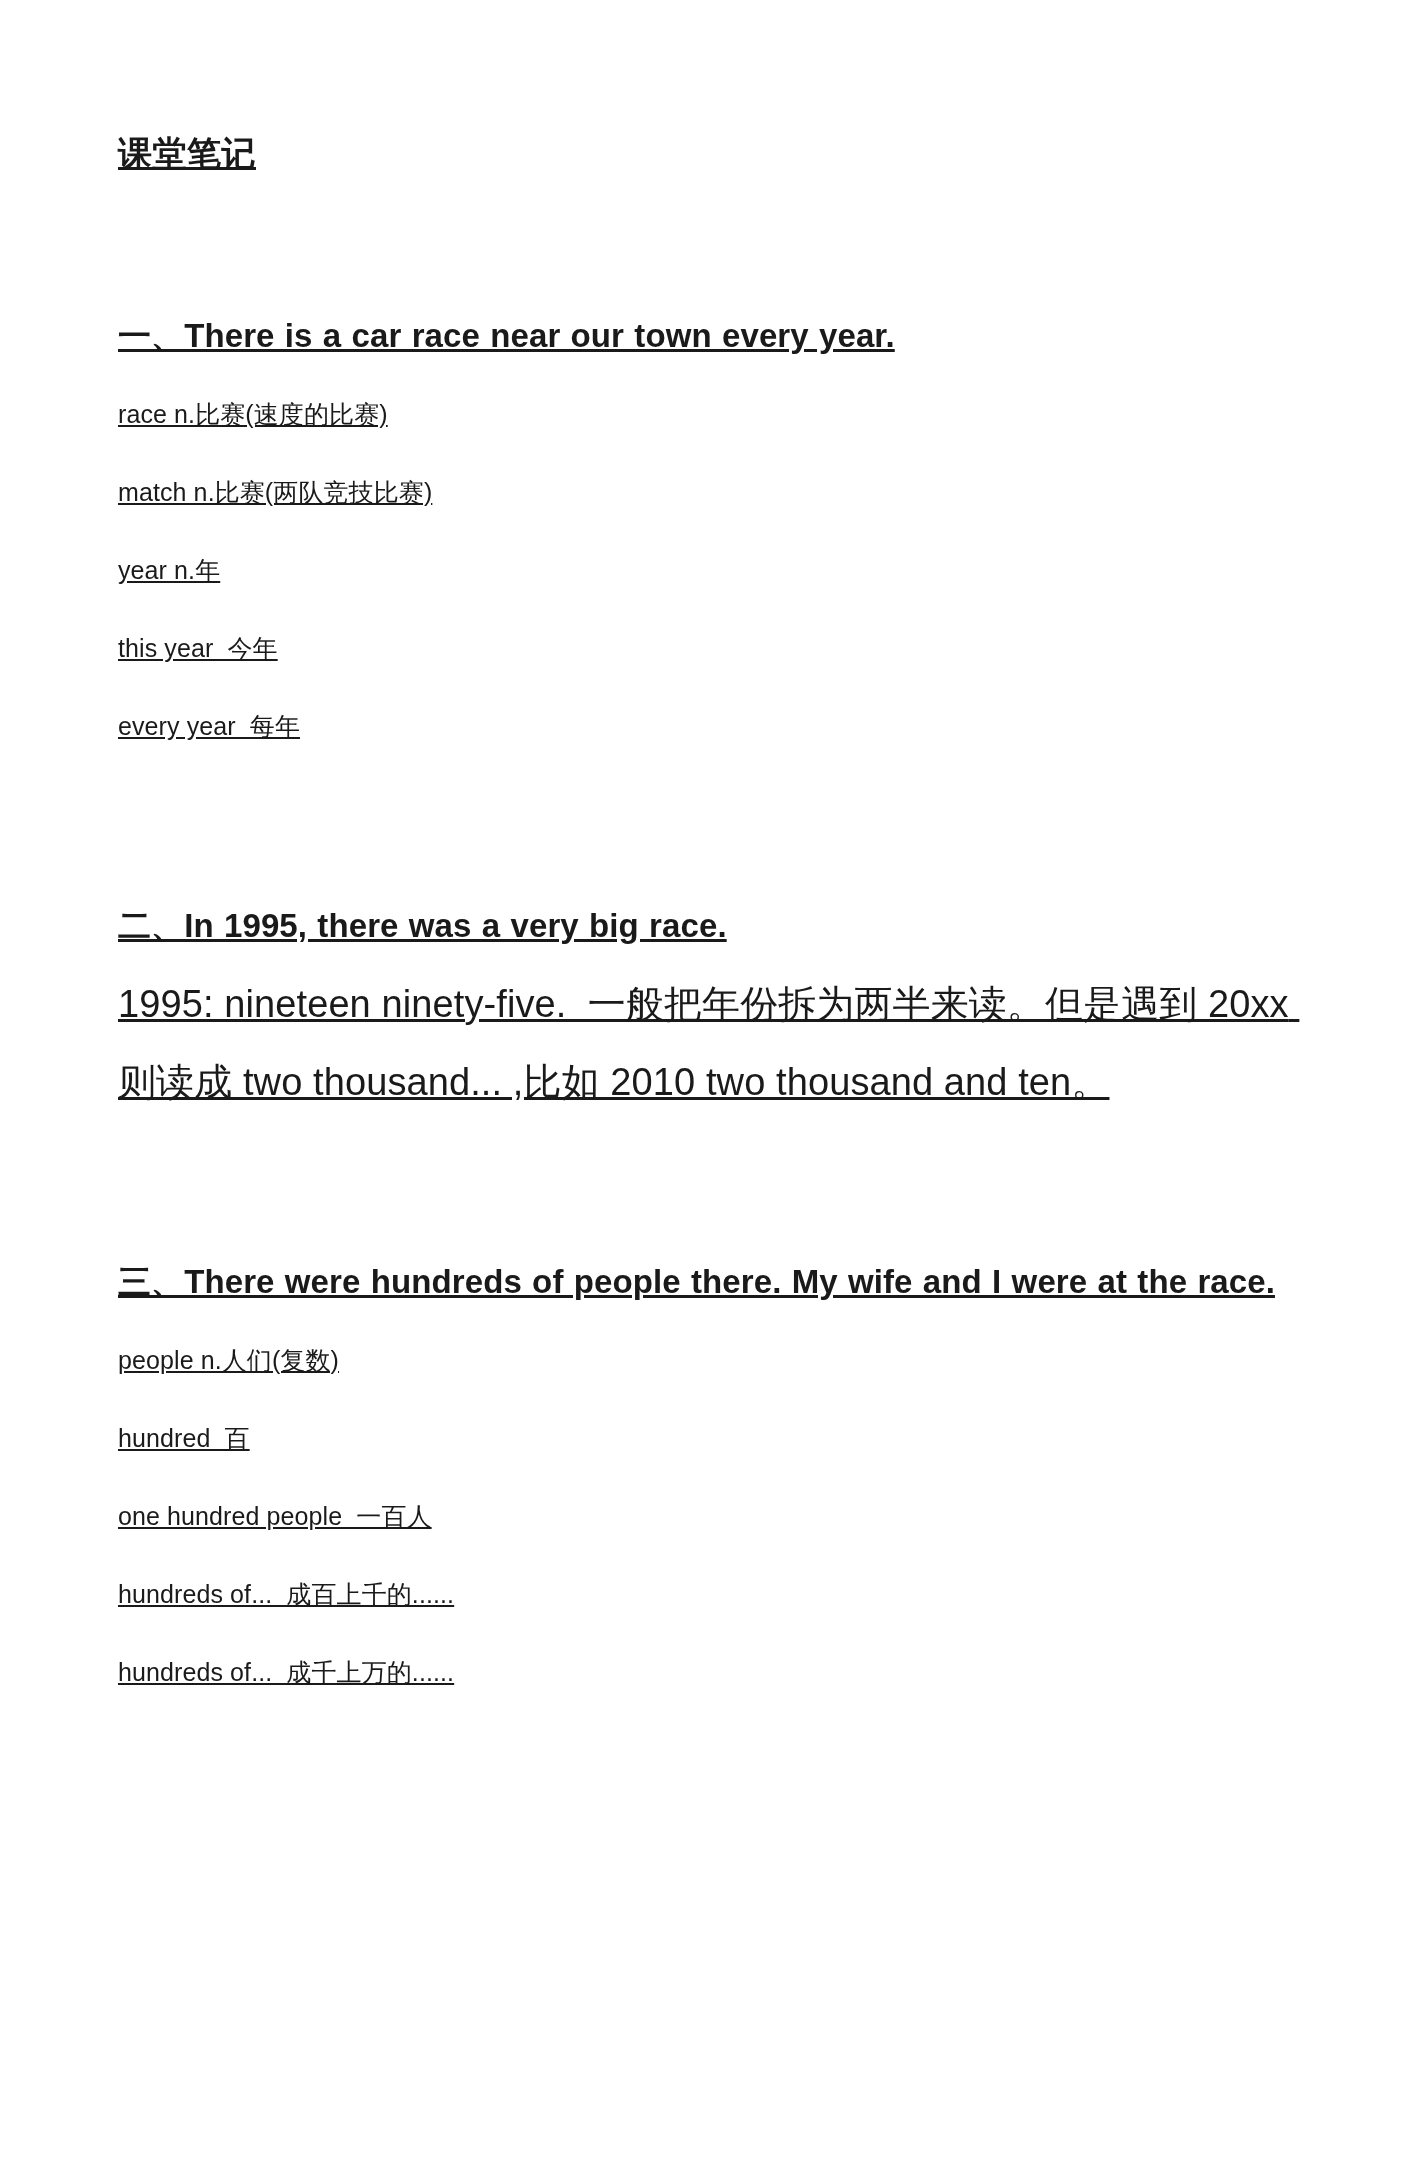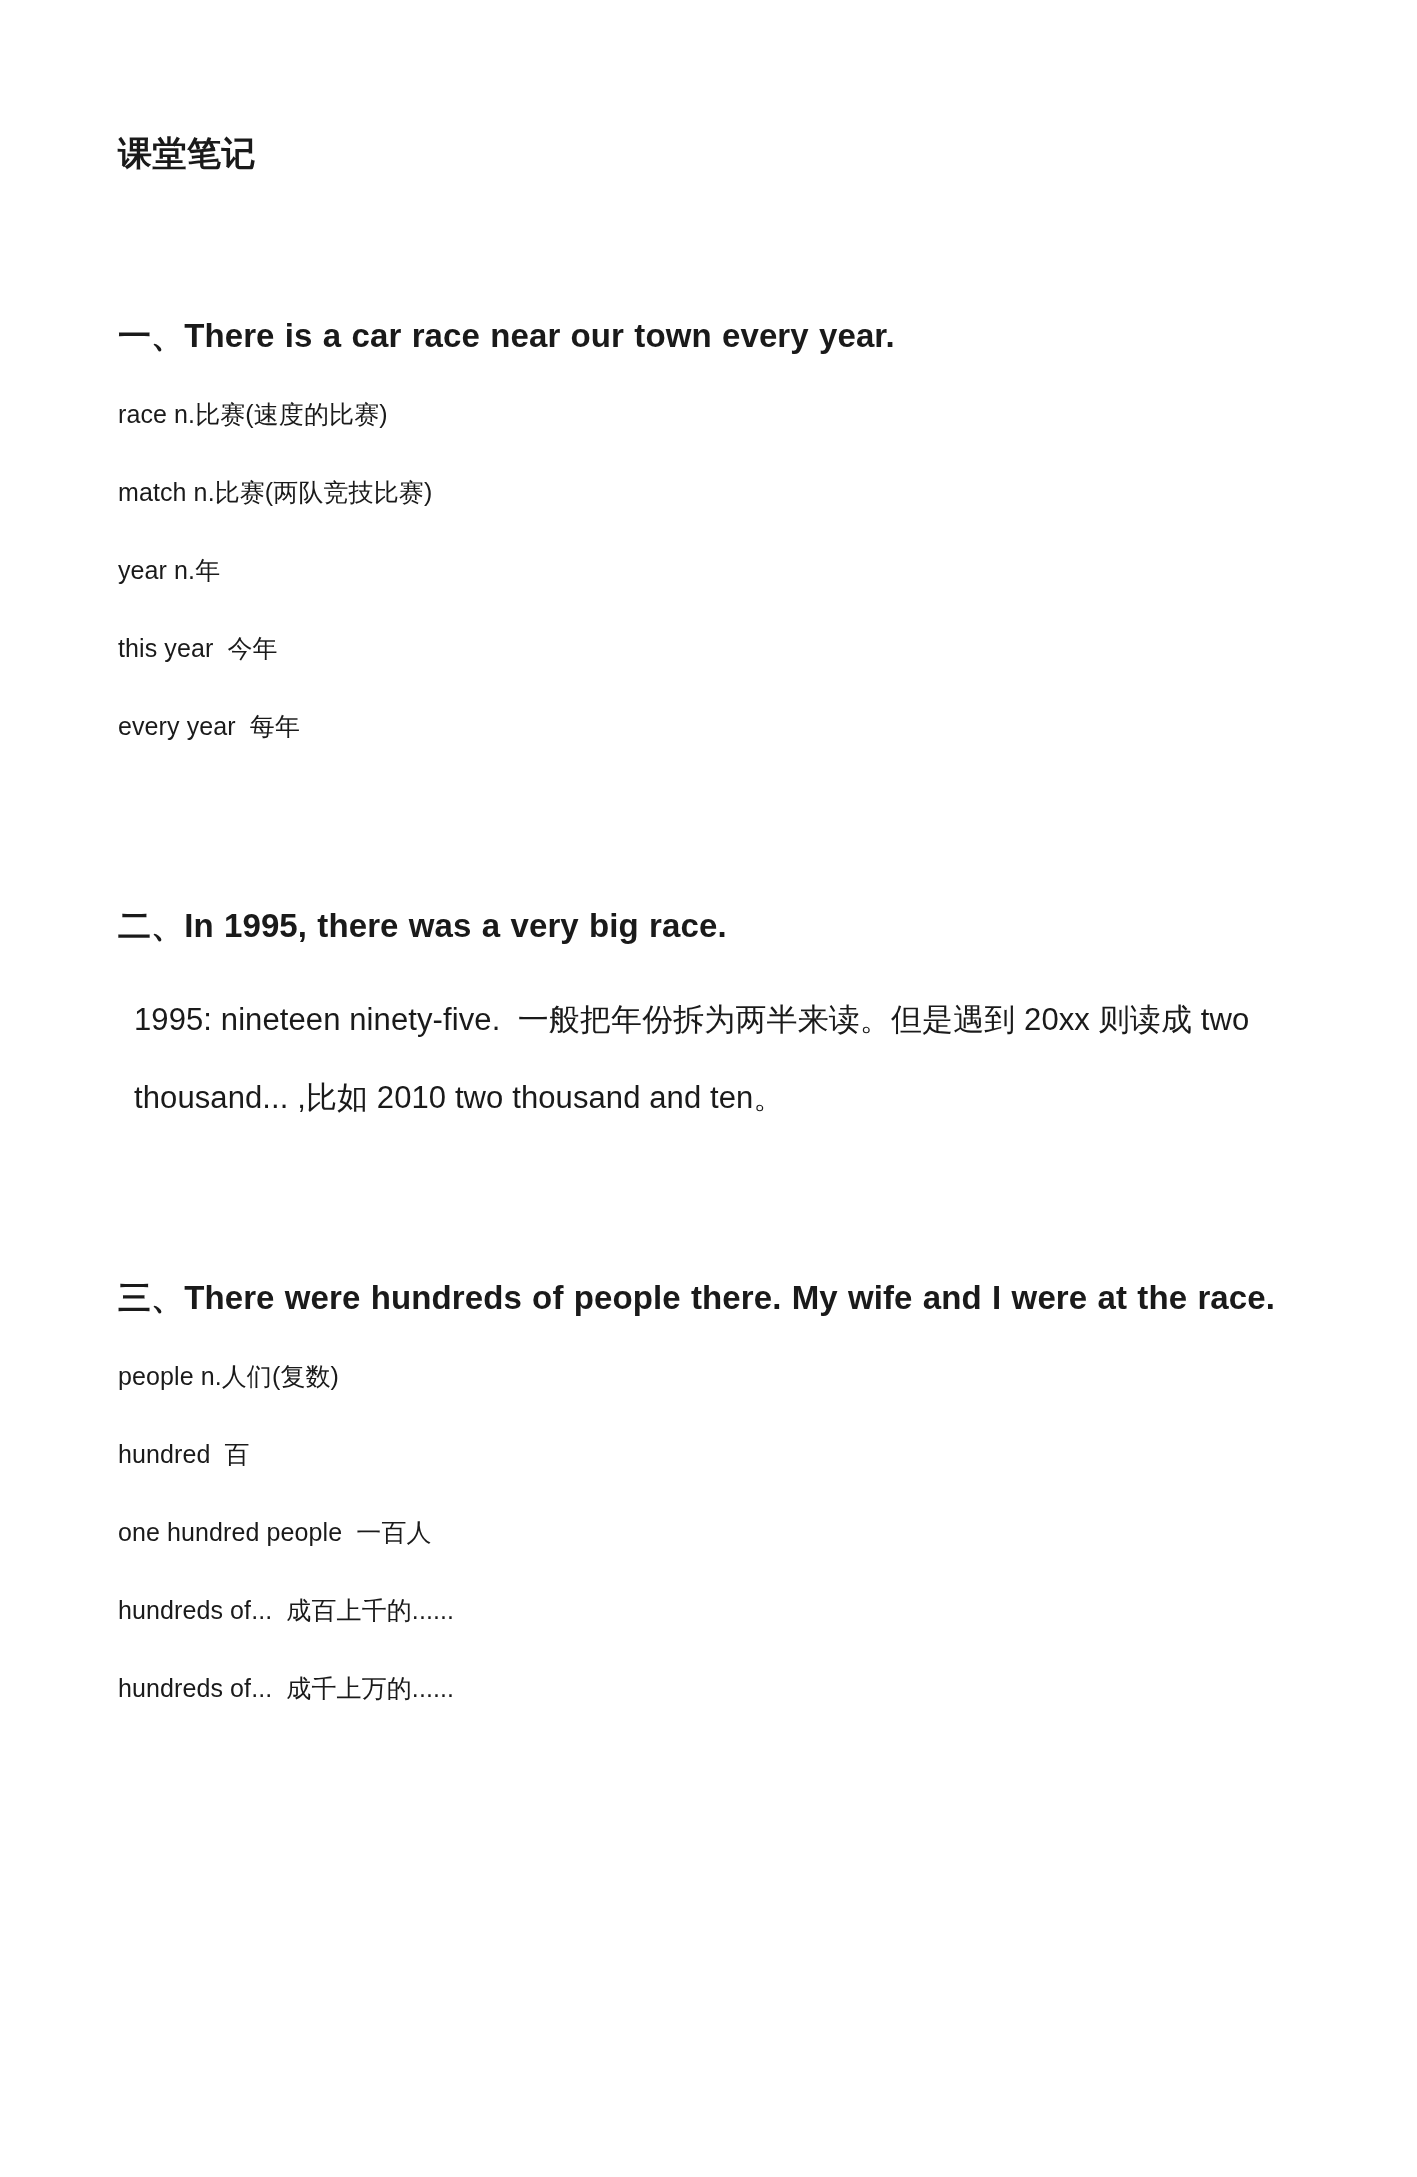--- a/index.html
+++ b/index.html
@@ -14,20 +14,21 @@
     color: #1a1a1a;
     -webkit-font-smoothing: antialiased;
   }
   .page {
     position: relative;
     width: 1417px;
     height: 2177px;
     box-sizing: border-box;
     padding: 118px 118px 0 118px;
     overflow: hidden;
+    text-decoration: underline;
   }
   .content {
     width: 1185px;
   }
   .doc-title {
     font-size: 34px;
     font-weight: bold;
     line-height: 1.25;
     letter-spacing: 0.5px;
     margin: 0 0 0 0;
@@ -46,25 +47,25 @@
   }
   .body-line {
     font-size: 25px;
     font-weight: normal;
     line-height: 78px;
     letter-spacing: 0.1px;
     margin: 0;
     white-space: pre-wrap;
   }
   .paragraph {
-    font-size: 31px;
+    font-size: 38px;
     font-weight: normal;
     line-height: 78px;
     letter-spacing: 0.1px;
-    margin: 16px;
+    margin: 0;
     white-space: pre-wrap;
   }
 </style>
 </head>
 <body>
 
 <div class="page">
   <div class="content">
 
     <h1 class="doc-title">课堂笔记</h1>

